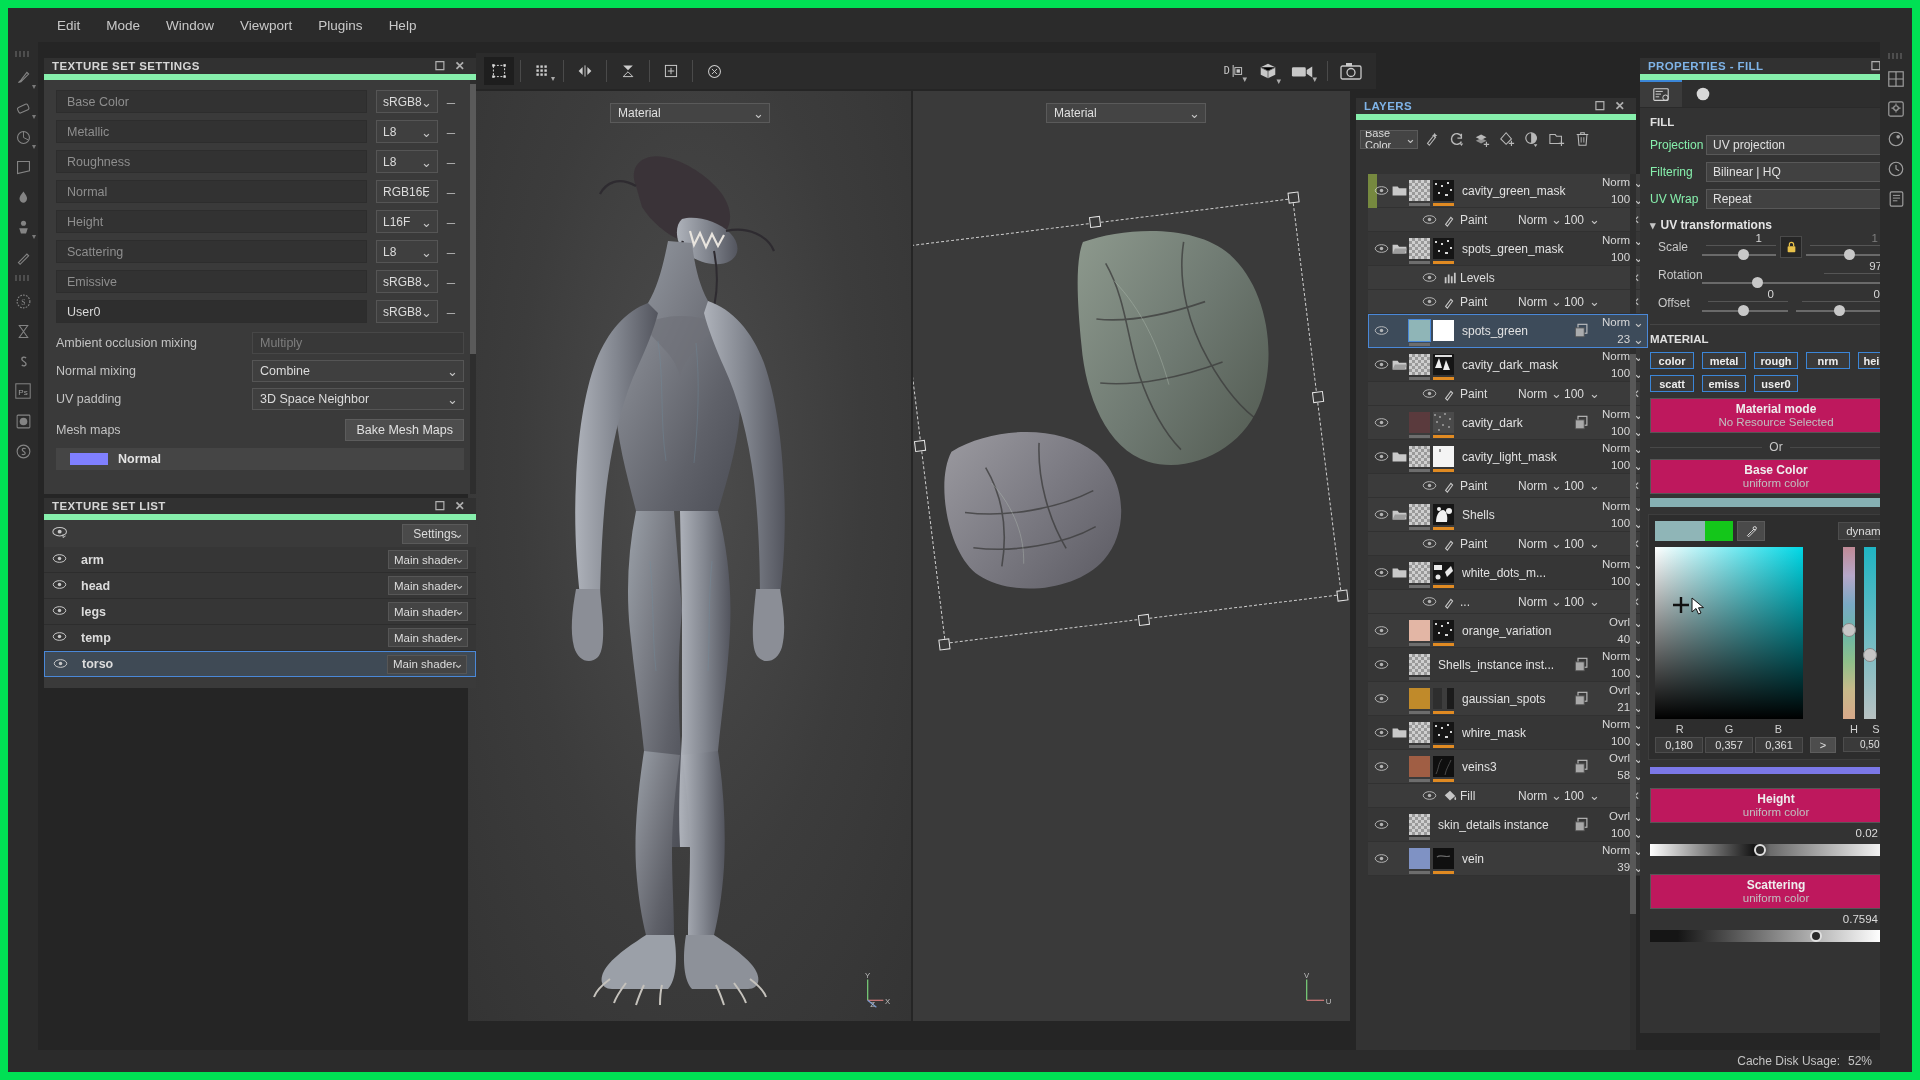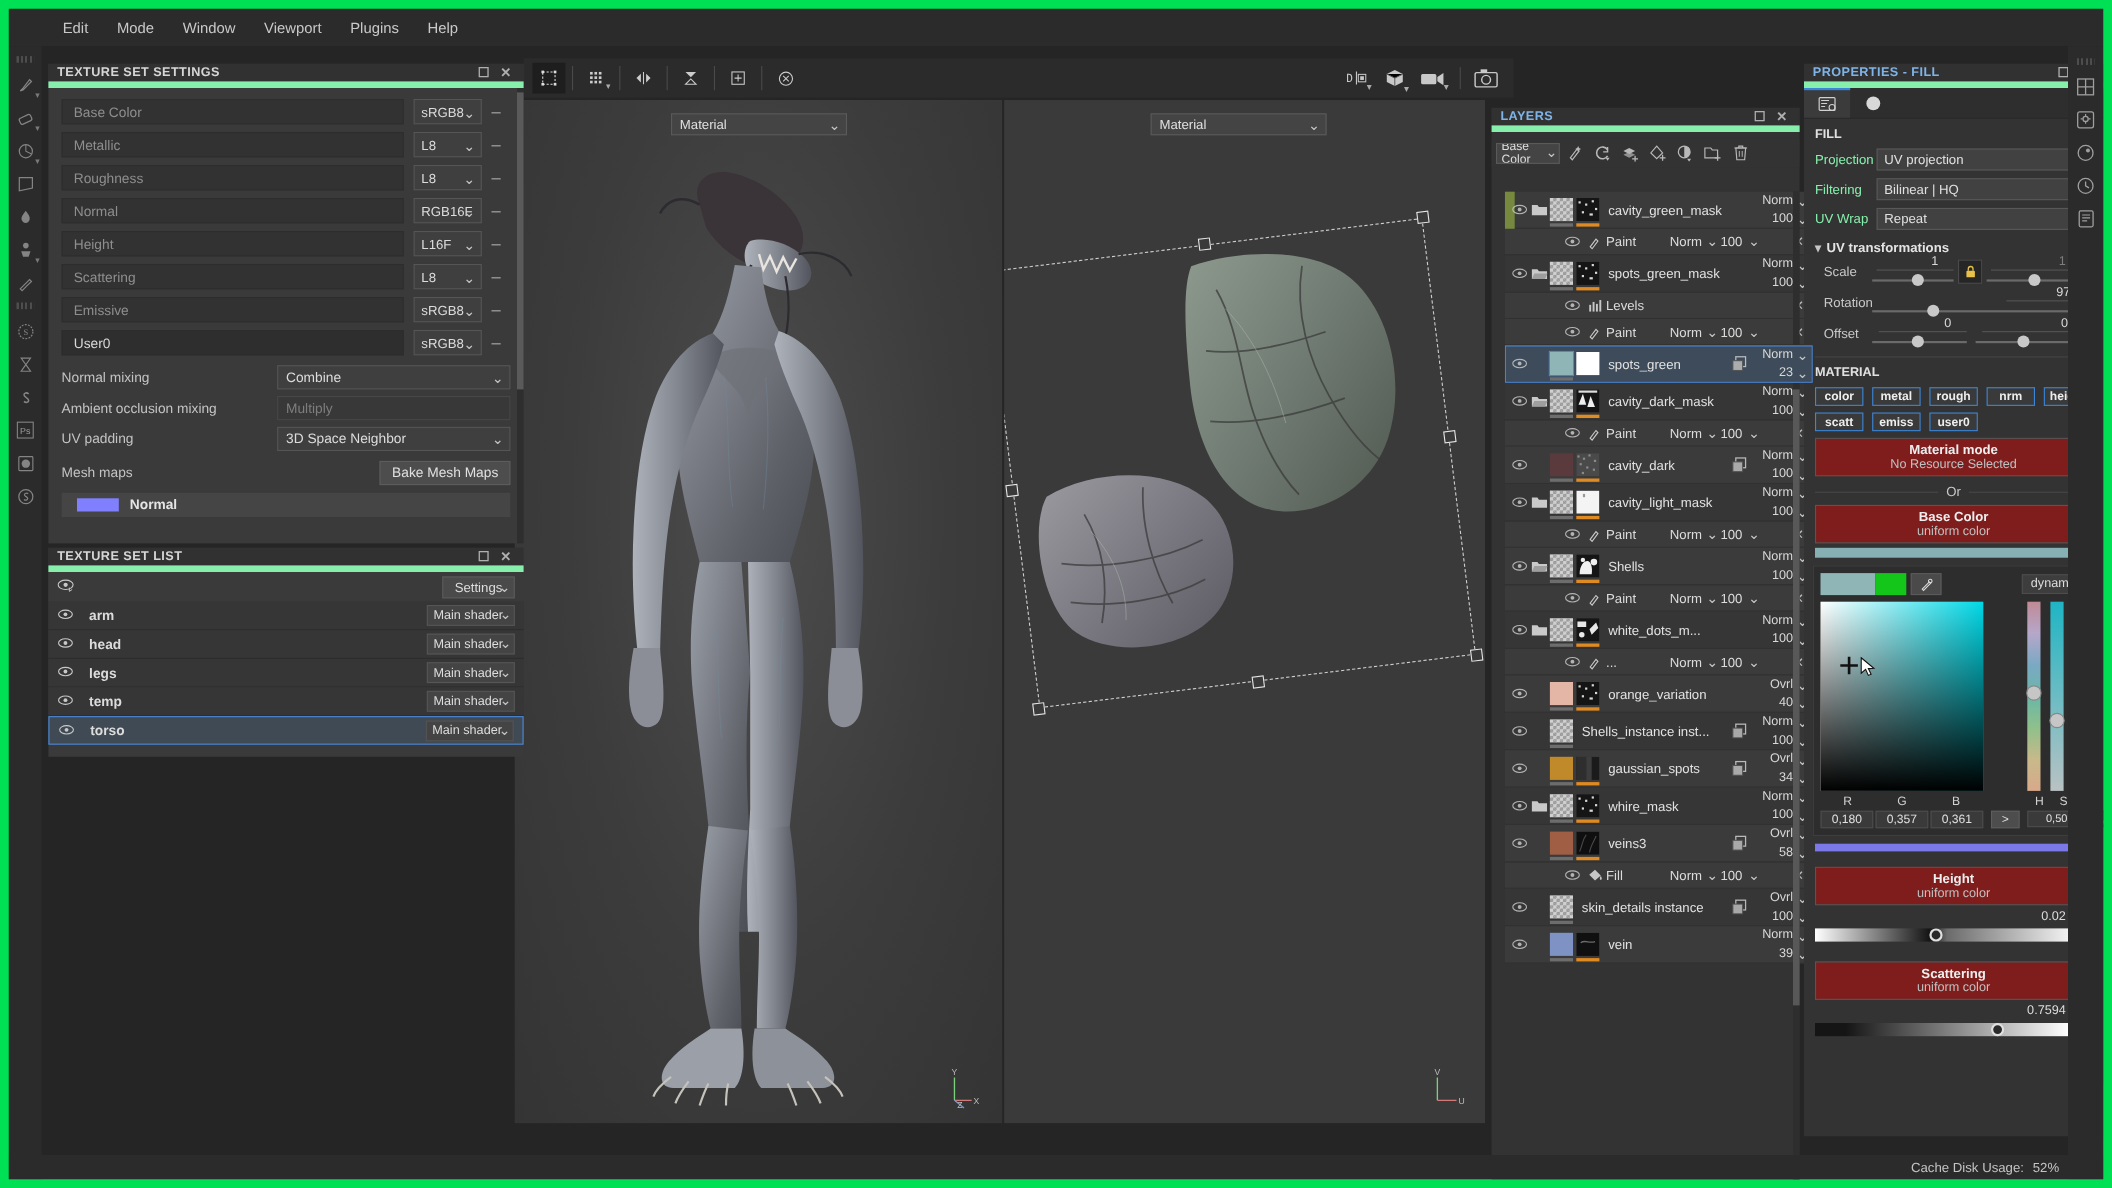--- a/index.html
+++ b/index.html
@@ -170,21 +170,21 @@
   .sl-val.dim{color:#7d7d7d;}
   .sl-line{ position:absolute; left:0; right:0; top:15px; height:2px; background:#6a6a6a;}
   .sl-knob{ position:absolute; top:10px; width:11px;height:11px;border-radius:50%;background:#c8c8c8;}
   .sl-ulin{ position:absolute; right:0; top:10px; width:78px; height:1px; background:#555;}
   .lockbtn{ width:22px;height:22px;background:#262626;border:1px solid #4a4a4a;
      display:flex;align-items:center;justify-content:center;}
   .hr { height:1px; background:#454545; margin:8px 10px;}
   .matgrid{ display:grid; grid-template-columns:repeat(5,1fr); gap:6px 8px; padding:2px 10px 6px;}
   .matbtn{ height:17px; border:1px solid #3b86d8; background:#3a3a3a; color:#eee;
      font-size:11px; font-weight:bold; display:flex;align-items:center;justify-content:center;}
-  .bigbtn{ margin:0 10px 4px; background:#7f1d1d; border:1px solid #565656; text-align:center;
+  .bigbtn{ margin:0 10px 4px; background:#be185d; border:1px solid #565656; text-align:center;
      padding:3px 0 4px;}
   .bigbtn .t{font-weight:bold;font-size:12px;color:#eee;}
   .bigbtn .s{font-size:11.5px;color:#c0c0c0;}
   .ortext{ display:flex;align-items:center;gap:7px;padding:3px 10px 5px;color:#c8c8c8;font-size:12px;}
   .ortext .ln{flex:1;height:1px;background:#484848;}
   .colorbar{ margin:0 10px; height:9px; background:#86b0b3;}
   .cpick { margin:7px 8px 0; background:#2d2d2d; border:1px solid #3d3d3d; padding:6px; position:relative;}
   .cp-top{display:flex; align-items:center; gap:0; height:20px; margin-bottom:6px;}
   .cp-sw1{width:50px;height:20px;background:#8fb5b7;}
   .cp-sw2{width:28px;height:20px;background:#14c61a;}
@@ -627,30 +627,30 @@
             <div class="chan-name active">User0</div>
             <div class="chan-fmt">
               <span>sRGB8</span>
               <span class="cv"></span>
             </div>
             <div class="minus">–</div>
           </div>
         </div>
 
       <div class="kv-row">
+        <div class="kv-label">Ambient occlusion mixing</div>
+        <div class="kv-field dim">
+          <span>Multiply</span>
+        </div>
+      </div>
+      <div class="kv-row">
         <div class="kv-label">Normal mixing</div>
         <div class="kv-field">
           <span>Combine</span>
           <span class="cv"></span>
-        </div>
-      </div>
-      <div class="kv-row">
-        <div class="kv-label">Ambient occlusion mixing</div>
-        <div class="kv-field dim">
-          <span>Multiply</span>
         </div>
       </div>
       <div class="kv-row">
         <div class="kv-label">UV padding</div>
         <div class="kv-field">
           <span>3D Space Neighbor</span>
           <span class="cv"></span>
         </div>
       </div>
       <div class="kv-row" style="margin-top:5px">
@@ -1306,21 +1306,21 @@
               <rect x="4.5" y="1.5" width="10" height="10" fill="none" stroke="#cfcfcf" stroke-width="1.3"></rect>
               <rect x="1.5" y="5.5" width="10" height="10" fill="#bdbdbd" stroke="#555" stroke-width="1"></rect>
             </svg>
           </div>
           <div class="lright">
             <div class="lrow2">
               <span>Ovrl</span>
               <span class="cv"></span>
             </div>
             <div class="lrow2" style="margin-top:2px">
-              <span>34</span>
+              <span>21</span>
               <span class="cv"></span>
             </div>
           </div>
         </div>
         <div class="L alt">
           <div class="eye">
             <svg width="15" height="11" viewBox="0 0 18 12">
               <ellipse cx="9" cy="6" rx="7.5" ry="4.6" fill="none" stroke="#c8c8c8" stroke-width="1.2"></ellipse>
               <circle cx="9" cy="6" r="2.1" fill="#c8c8c8"></circle>
             </svg>

